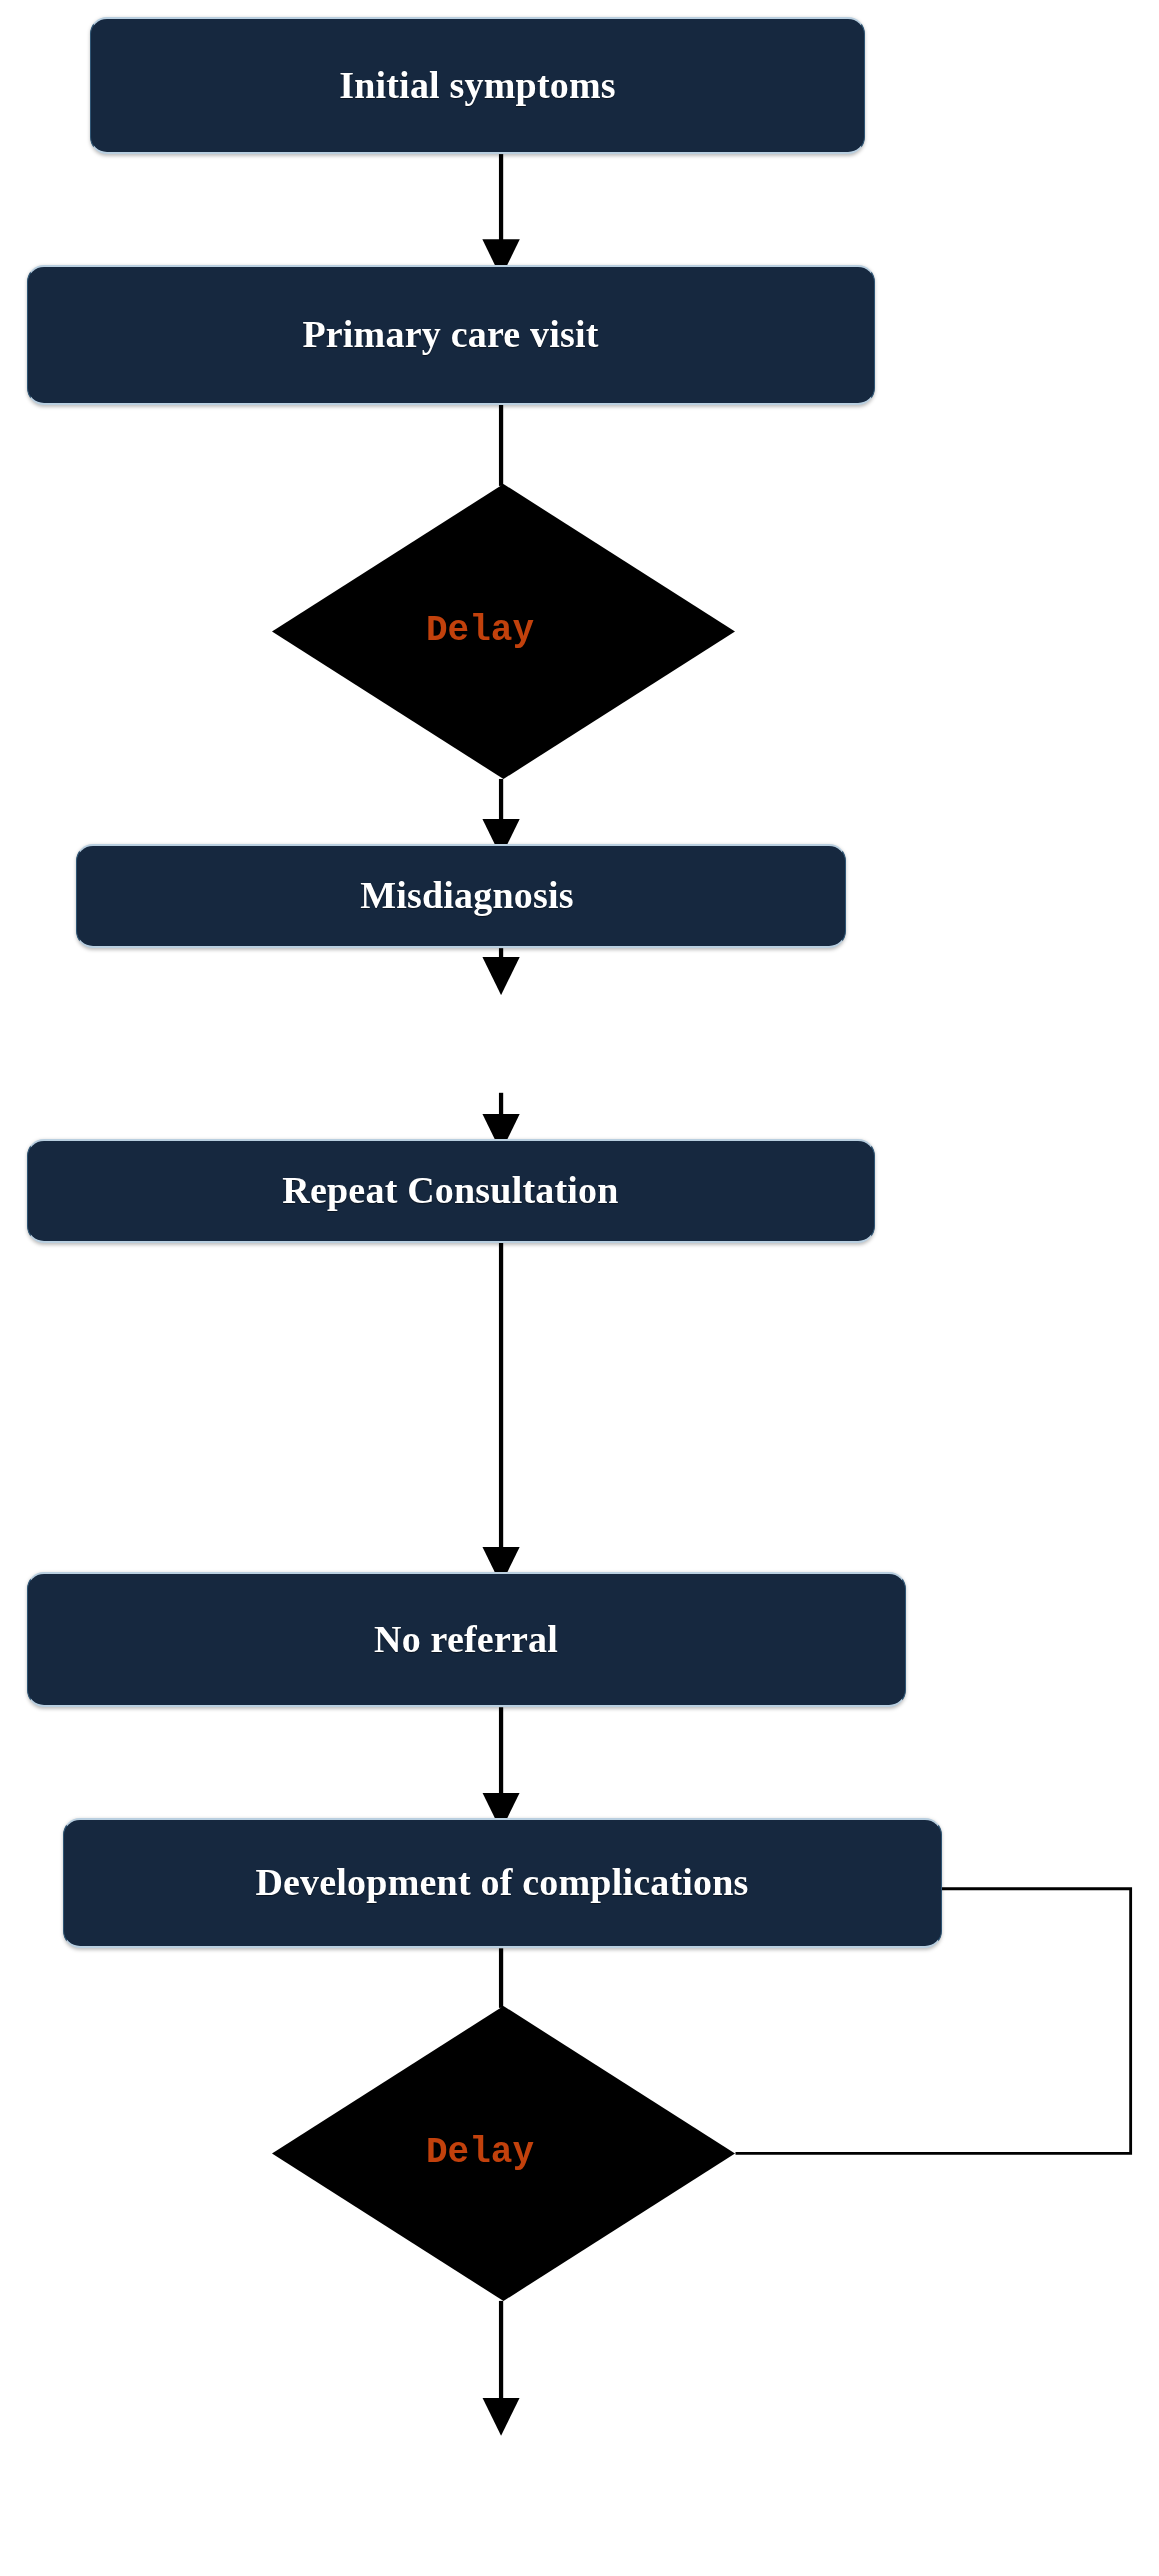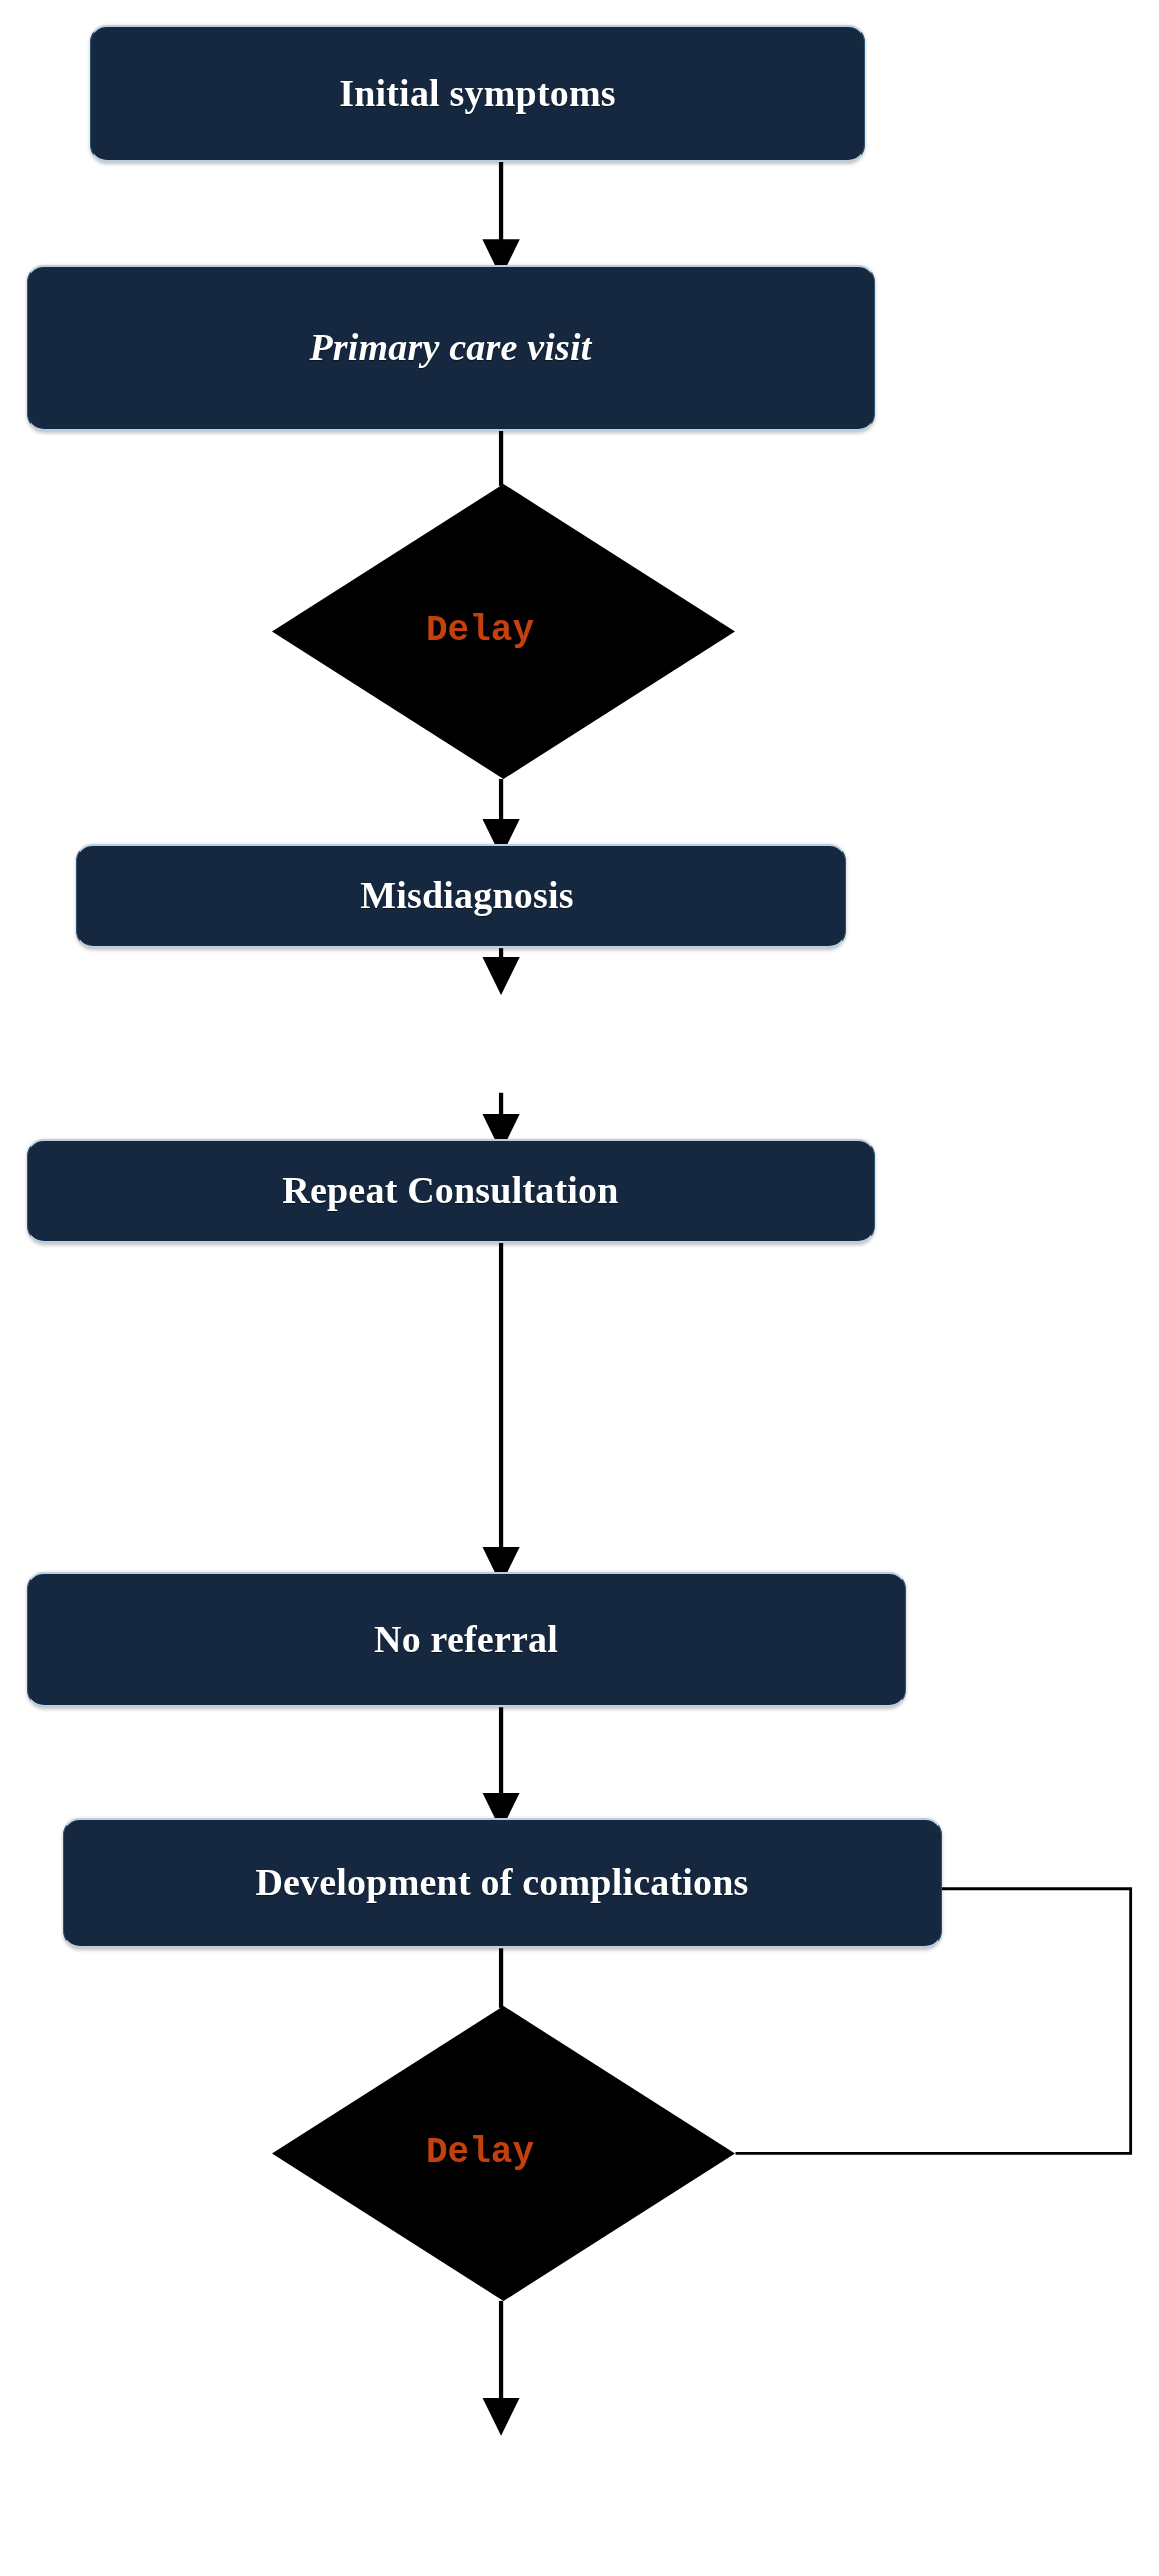--- a/index.html
+++ b/index.html
@@ -117,25 +117,25 @@
 
     <g>
       <line x1="530" y1="2434" x2="530" y2="2556" stroke="#000000" stroke-width="4.5" marker-end="url(#arrowhead)"></line>
     </g>
 
     <g>
       <polyline points="958,1998 1196,1998 1196,2278 778,2278" fill="none" stroke="#000000" stroke-width="3"></polyline>
     </g>
   </svg>
 
-  <div class="node process" style="left:90px; top:17px; width:775px; height:137px;margin-top:8px;">
+  <div class="node process" style="left:90px; top:17px; width:775px; height:137px;">
     <span class="label" style="font-size:38px;">Initial symptoms</span>
   </div>
 
-  <div class="node process" style="left:26.5px; top:265px; width:848px; height:166px;font-style:italic;">
+  <div class="node process" style="left:26.5px; top:265px; width:848px; height:140px;">
     <span class="label" style="font-size:38px;">Primary care visit</span>
   </div>
 
   <div class="decision" style="left:272px; top:484px; width:463px; height:295px;">
     <span class="diamond-shape"></span>
     <span class="label" style="font-size:36px; left:138px; top:129px;">Delay</span>
   </div>
 
   <div class="node process" style="left:76px; top:844px; width:770px; height:104px;padding-left:12px;">
     <span class="label" style="font-size:38px;">Misdiagnosis</span>

